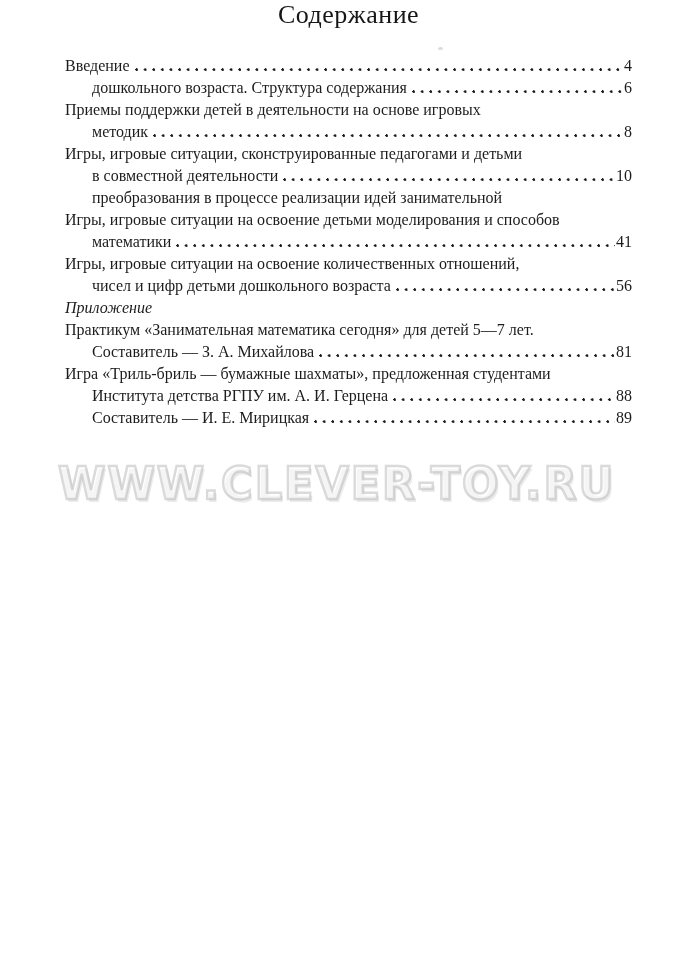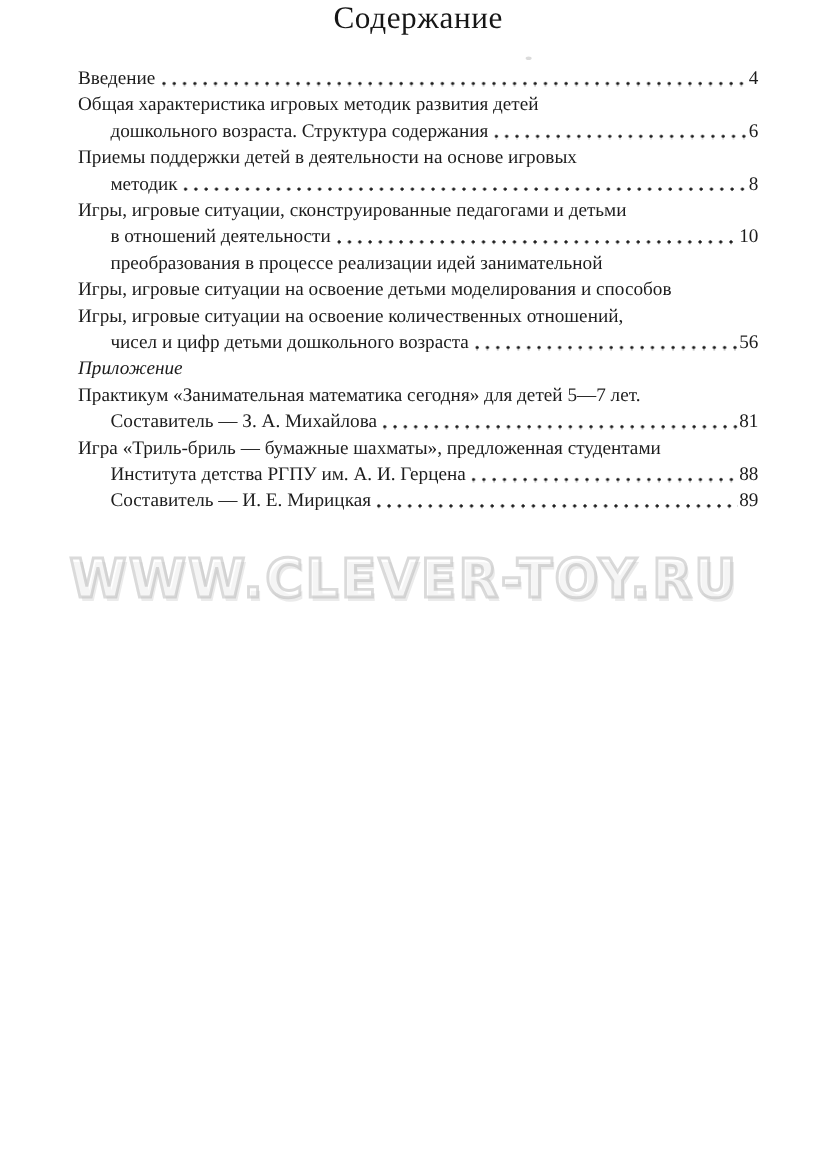--- a/index.html
+++ b/index.html
@@ -109,23 +109,20 @@
     <div class="doc-title">Содержание</div>
 
     <div class="toc">
 
       <div class="row">
         <span class="t">Введение</span>
         <span class="leader"></span>
         <span class="pg">4</span>
       </div>
 
-      <div class="row">
-        <span class="t">Общая характеристика игровых методик развития детей</span>
-      </div>
 
       <div class="row indent1">
         <span class="t">дошкольного возраста. Структура содержания</span>
         <span class="leader"></span>
         <span class="pg">6</span>
       </div>
 
       <div class="row">
         <span class="t">Приемы поддержки детей в деятельности на основе игровых</span>
       </div>
@@ -134,33 +131,38 @@
         <span class="t">методик</span>
         <span class="leader"></span>
         <span class="pg">8</span>
       </div>
 
       <div class="row">
         <span class="t">Игры, игровые ситуации, сконструированные педагогами и детьми</span>
       </div>
 
       <div class="row indent1">
-        <span class="t">в отношений деятельности</span>
+        <span class="t">в совместной деятельности</span>
         <span class="leader"></span>
         <span class="pg">10</span>
       </div>
 
       <div class="row indent1">
         <span class="t">преобразования в процессе реализации идей занимательной</span>
       </div>
 
       <div class="row">
         <span class="t">Игры, игровые ситуации на освоение детьми моделирования и способов</span>
       </div>
 
+      <div class="row indent1">
+        <span class="t">математики</span>
+        <span class="leader"></span>
+        <span class="pg">41</span>
+      </div>
 
       <div class="row">
         <span class="t">Игры, игровые ситуации на освоение количественных отношений,</span>
       </div>
 
       <div class="row indent1">
         <span class="t">чисел и цифр детьми дошкольного возраста</span>
         <span class="leader"></span>
         <span class="pg">56</span>
       </div>

